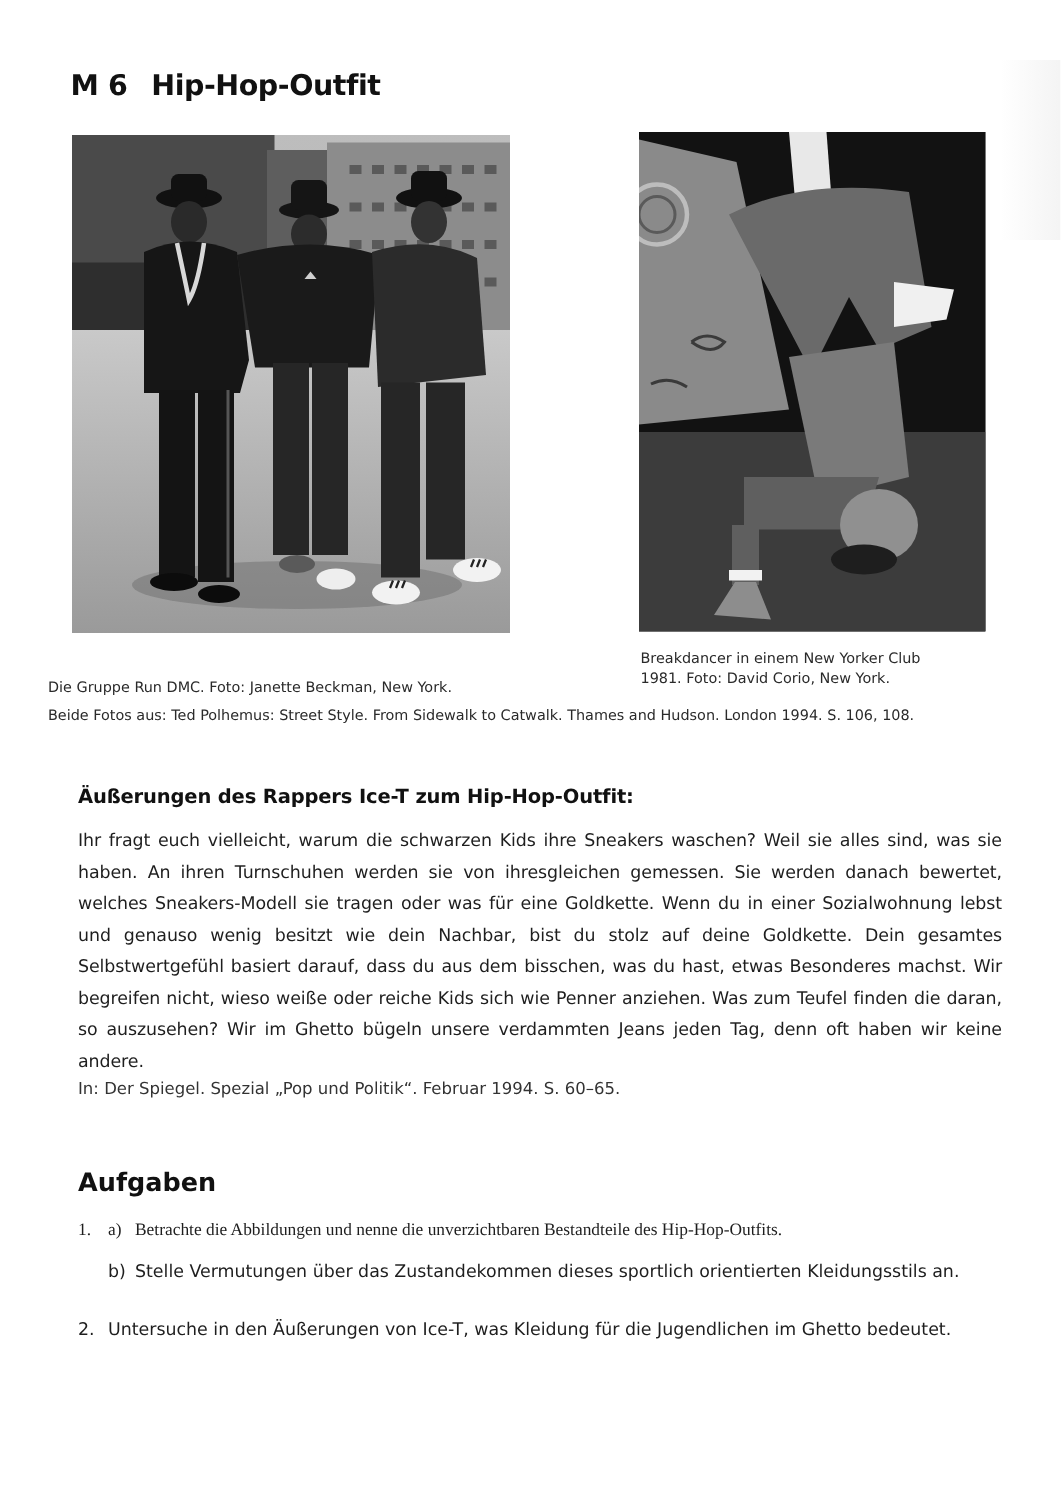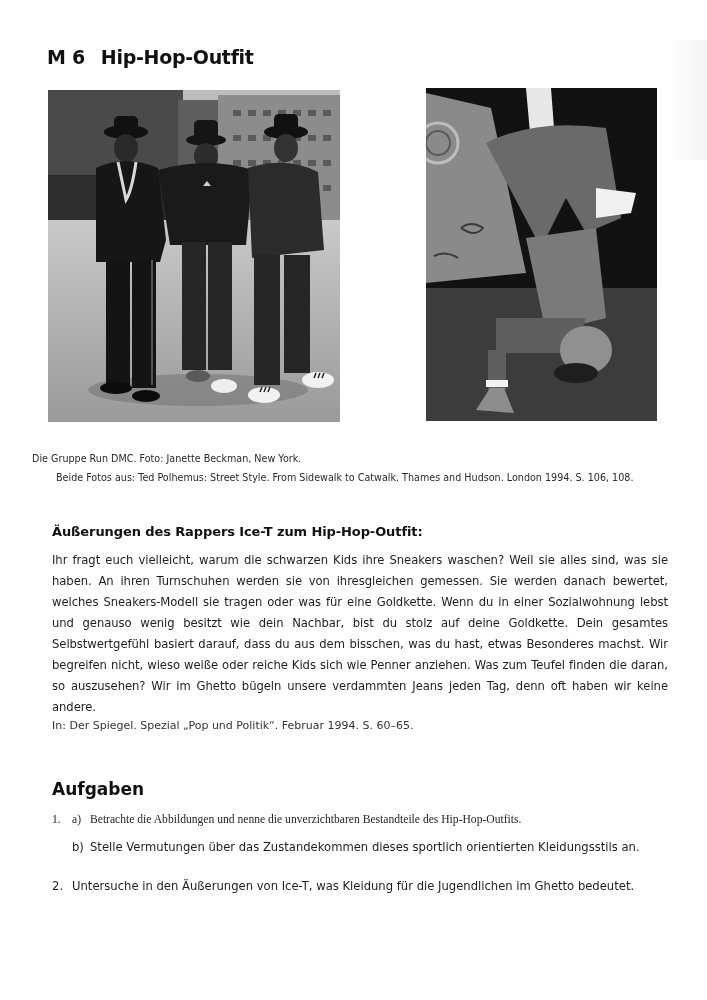--- a/index.html
+++ b/index.html
@@ -22,21 +22,21 @@
     }
     #photo-left { left: 48px; top: 90px; width: 292px; height: 332px; }
     #photo-right { left: 426px; top: 88px; width: 231px; height: 333px; background: #141414; }
     .photo svg { display: block; width: 100%; height: 100%; }
 
     .caption {
       position: absolute; font-size: 9.6px; line-height: 12.5px; color: #2a2a2a;
     }
     #caption-left { left: 32px; top: 434px; width: 320px; margin-top: 19px; }
     #caption-right { left: 427px; top: 434px; width: 240px; }
-    #source-photos { left: 56px; top: 472px; width: 640px; white-space: nowrap; }
+    #source-photos { left: 32px; top: 472px; width: 640px; white-space: nowrap; }
 
     .section-heading {
       position: absolute; left: 52px; top: 524px;
       font-weight: bold; font-size: 13px; color: #111; white-space: nowrap;
       letter-spacing: -0.1px;
     }
     .quote {
       position: absolute; left: 52px; top: 550px; width: 616px;
       font-size: 11.6px; line-height: 21px; text-align: justify; color: #1e1e1e;
       letter-spacing: -0.05px;
@@ -186,20 +186,22 @@
       <ellipse cx="150" cy="285" rx="22" ry="10" fill="#1e1e1e"></ellipse>
       <rect x="62" y="262" width="18" height="40" fill="#5f5f5f"></rect>
       <rect x="60" y="292" width="22" height="7" fill="#f2f2f2"></rect>
       <path d="M50 322 l14 -22 l14 0 l10 25" fill="#8d8d8d"></path>
     </g>
   </svg>
 </div>
 
 <div class="caption" id="caption-left">Die Gruppe Run DMC. Foto: Janette Beckman, New York.</div>
 <div class="caption" id="caption-right">
+  <div>Breakdancer in einem New Yorker Club</div>
+  <div>1981. Foto: David Corio, New York.</div>
 </div>
 <div class="caption" id="source-photos">Beide Fotos aus: Ted Polhemus: Street Style. From Sidewalk to Catwalk. Thames and Hudson. London 1994. S. 106, 108.</div>
 
 <h2 class="section-heading">Äußerungen des Rappers Ice-T zum Hip-Hop-Outfit:</h2>
 <p class="quote">Ihr fragt euch vielleicht, warum die schwarzen Kids ihre Sneakers waschen? Weil sie alles sind, was sie haben. An ihren Turnschuhen werden sie von ihresgleichen gemessen. Sie werden danach bewertet, welches Sneakers-Modell sie tragen oder was für eine Goldkette. Wenn du in einer Sozialwohnung lebst und genauso wenig besitzt wie dein Nachbar, bist du stolz auf deine Goldkette. Dein gesamtes Selbstwertgefühl basiert darauf, dass du aus dem bisschen, was du hast, etwas Besonderes machst. Wir begreifen nicht, wieso weiße oder reiche Kids sich wie Penner anziehen. Was zum Teufel finden die daran, so auszusehen? Wir im Ghetto bügeln unsere verdammten Jeans jeden Tag, denn oft haben wir keine andere.</p>
 <div class="quote-source">In: Der Spiegel. Spezial „Pop und Politik“. Februar 1994. S. 60–65.</div>
 
 <h2 class="tasks-heading">Aufgaben</h2>
 
 <div class="task" id="task-1a">

